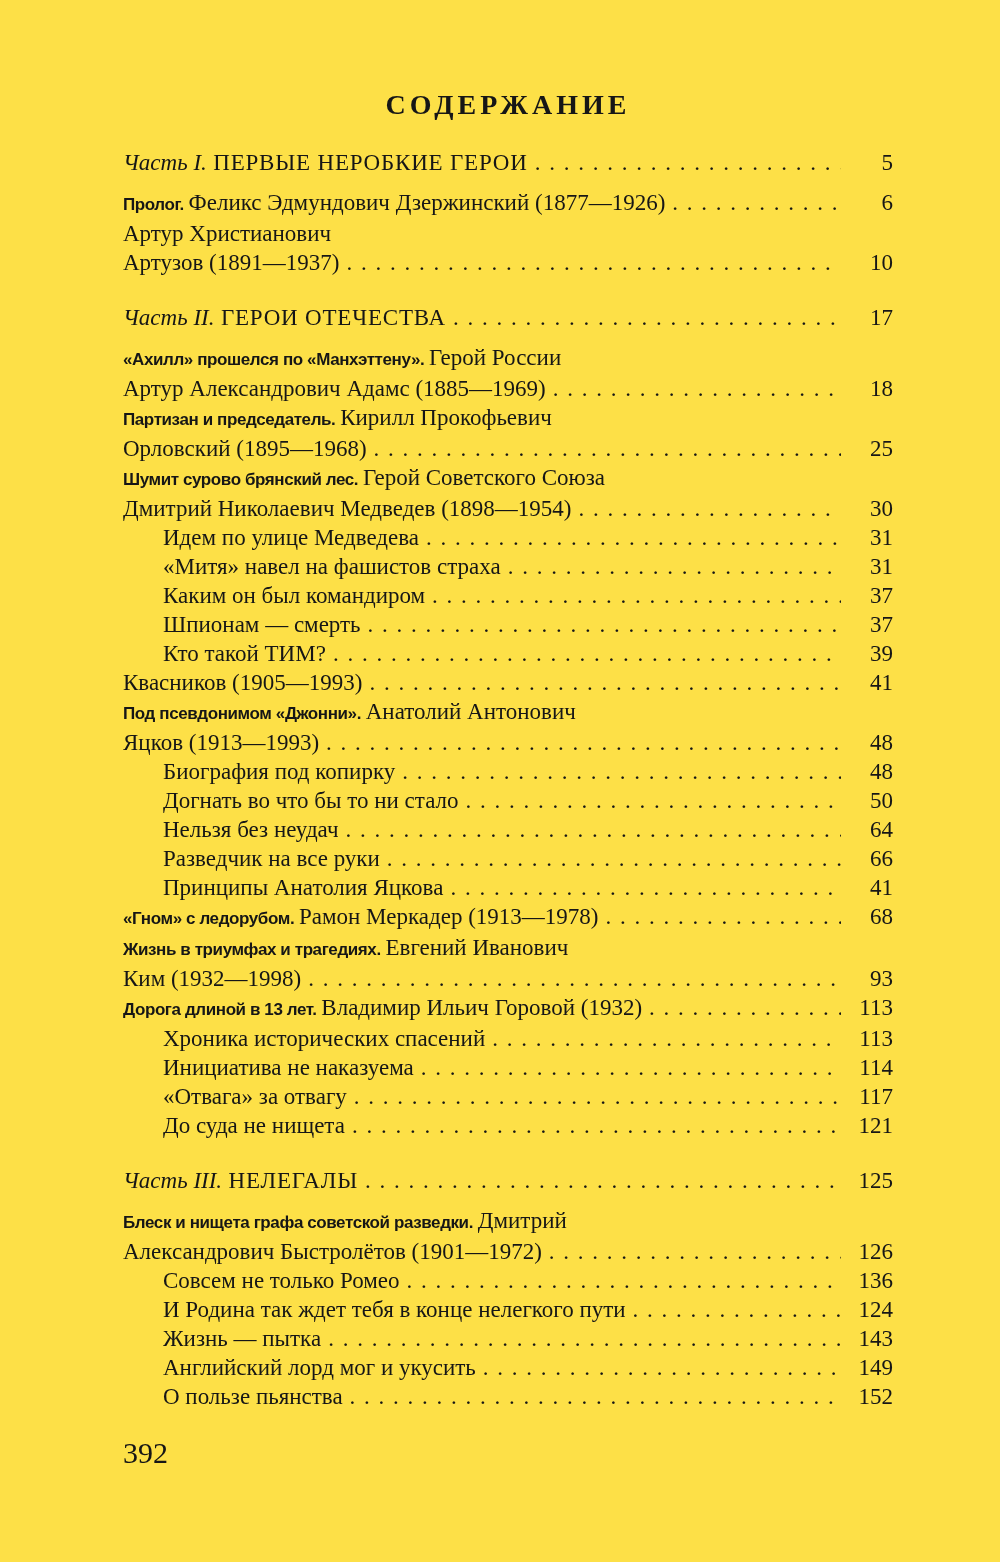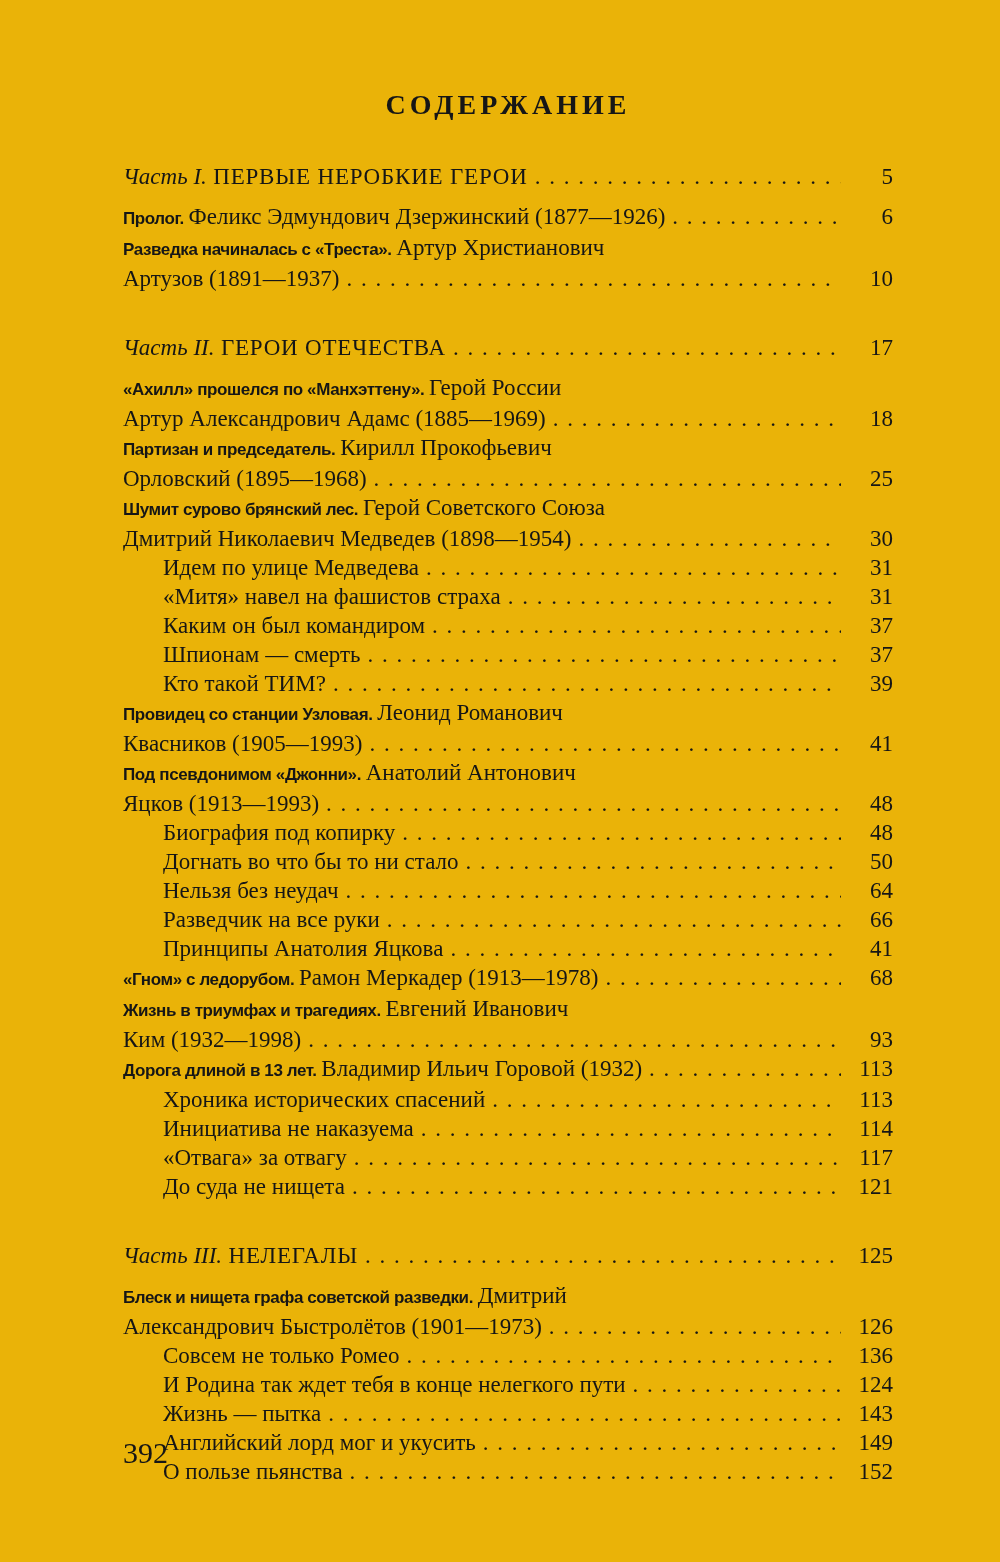--- a/index.html
+++ b/index.html
@@ -4,21 +4,21 @@
 <style>
   * { margin: 0; padding: 0; box-sizing: border-box; }
   html, body { width: 1000px; height: 1562px; }
   body {
     background: #ffffff;
     color: #161616;
     font-family: "Liberation Serif", serif;
     position: relative;
     overflow: hidden;
   }
-  .sheet { position: absolute; inset: 0; background: #eab308; }
+  .sheet { position: absolute; inset: 0; background: #fde047; }
   .content {
     position: absolute;
     left: 123px;
     top: 88px;
     width: 770px;
   }
   .title {
     text-align: center;
     font-weight: bold;
     font-size: 28px;
@@ -31,21 +31,21 @@
     display: flex;
     align-items: baseline;
     line-height: 29px;
     font-size: 23px;
     white-space: nowrap;
     overflow: hidden;
   }
   .line .lead { flex: 0 0 auto; margin-right: 0.28em; }
   .line .text { flex: 0 0 auto; }
   
-  .part { margin-top: 40px; margin-bottom: 11px; }
+  .part { margin-top: 26px; margin-bottom: 11px; }
   .part .lead { font-style: italic; }
   .part .text { letter-spacing: 0.8px; }
   
   .chapter .lead, .chapter-start .lead {
     font-family: "Liberation Sans", sans-serif;
     font-weight: 700;
     font-size: 17px;
     letter-spacing: -0.4px;
   }
   
@@ -88,21 +88,20 @@
           <span class="leader"></span>
           <span class="pagenum">5</span>
         </div>
         <div class="line chapter">
           <span class="lead">Пролог.</span>
           <span class="text">Феликс Эдмундович Дзержинский (1877—1926)</span>
           <span class="leader"></span>
           <span class="pagenum">6</span>
         </div>
         <div class="line chapter-start">
-          <span class="lead">Разведка начиналась с «Треста».</span>
           <span class="text">Артур Христианович</span>
         </div>
         <div class="line continuation">
           <span class="text">Артузов (1891—1937)</span>
           <span class="leader"></span>
           <span class="pagenum">10</span>
         </div>
         <div class="line part">
           <span class="lead">Часть II.</span>
           <span class="text">ГЕРОИ ОТЕЧЕСТВА</span>
@@ -154,24 +153,20 @@
         <div class="line sub">
           <span class="text">Шпионам — смерть</span>
           <span class="leader"></span>
           <span class="pagenum">37</span>
         </div>
         <div class="line sub">
           <span class="text">Кто такой ТИМ?</span>
           <span class="leader"></span>
           <span class="pagenum">39</span>
         </div>
-        <div class="line chapter-start">
-          <span class="lead">Провидец со станции Узловая.</span>
-          <span class="text">Леонид Романович</span>
-        </div>
         <div class="line continuation">
           <span class="text">Квасников (1905—1993)</span>
           <span class="leader"></span>
           <span class="pagenum">41</span>
         </div>
         <div class="line chapter-start">
           <span class="lead">Под псевдонимом «Джонни».</span>
           <span class="text">Анатолий Антонович</span>
         </div>
         <div class="line continuation">
@@ -249,21 +244,21 @@
           <span class="lead">Часть III.</span>
           <span class="text">НЕЛЕГАЛЫ</span>
           <span class="leader"></span>
           <span class="pagenum">125</span>
         </div>
         <div class="line chapter-start">
           <span class="lead">Блеск и нищета графа советской разведки.</span>
           <span class="text">Дмитрий</span>
         </div>
         <div class="line continuation">
-          <span class="text">Александрович Быстролётов (1901—1973)</span>
+          <span class="text">Александрович Быстролётов (1901—1972)</span>
           <span class="leader"></span>
           <span class="pagenum">126</span>
         </div>
         <div class="line sub">
           <span class="text">Совсем не только Ромео</span>
           <span class="leader"></span>
           <span class="pagenum">136</span>
         </div>
         <div class="line sub">
           <span class="text">И Родина так ждет тебя в конце нелегкого пути</span>

